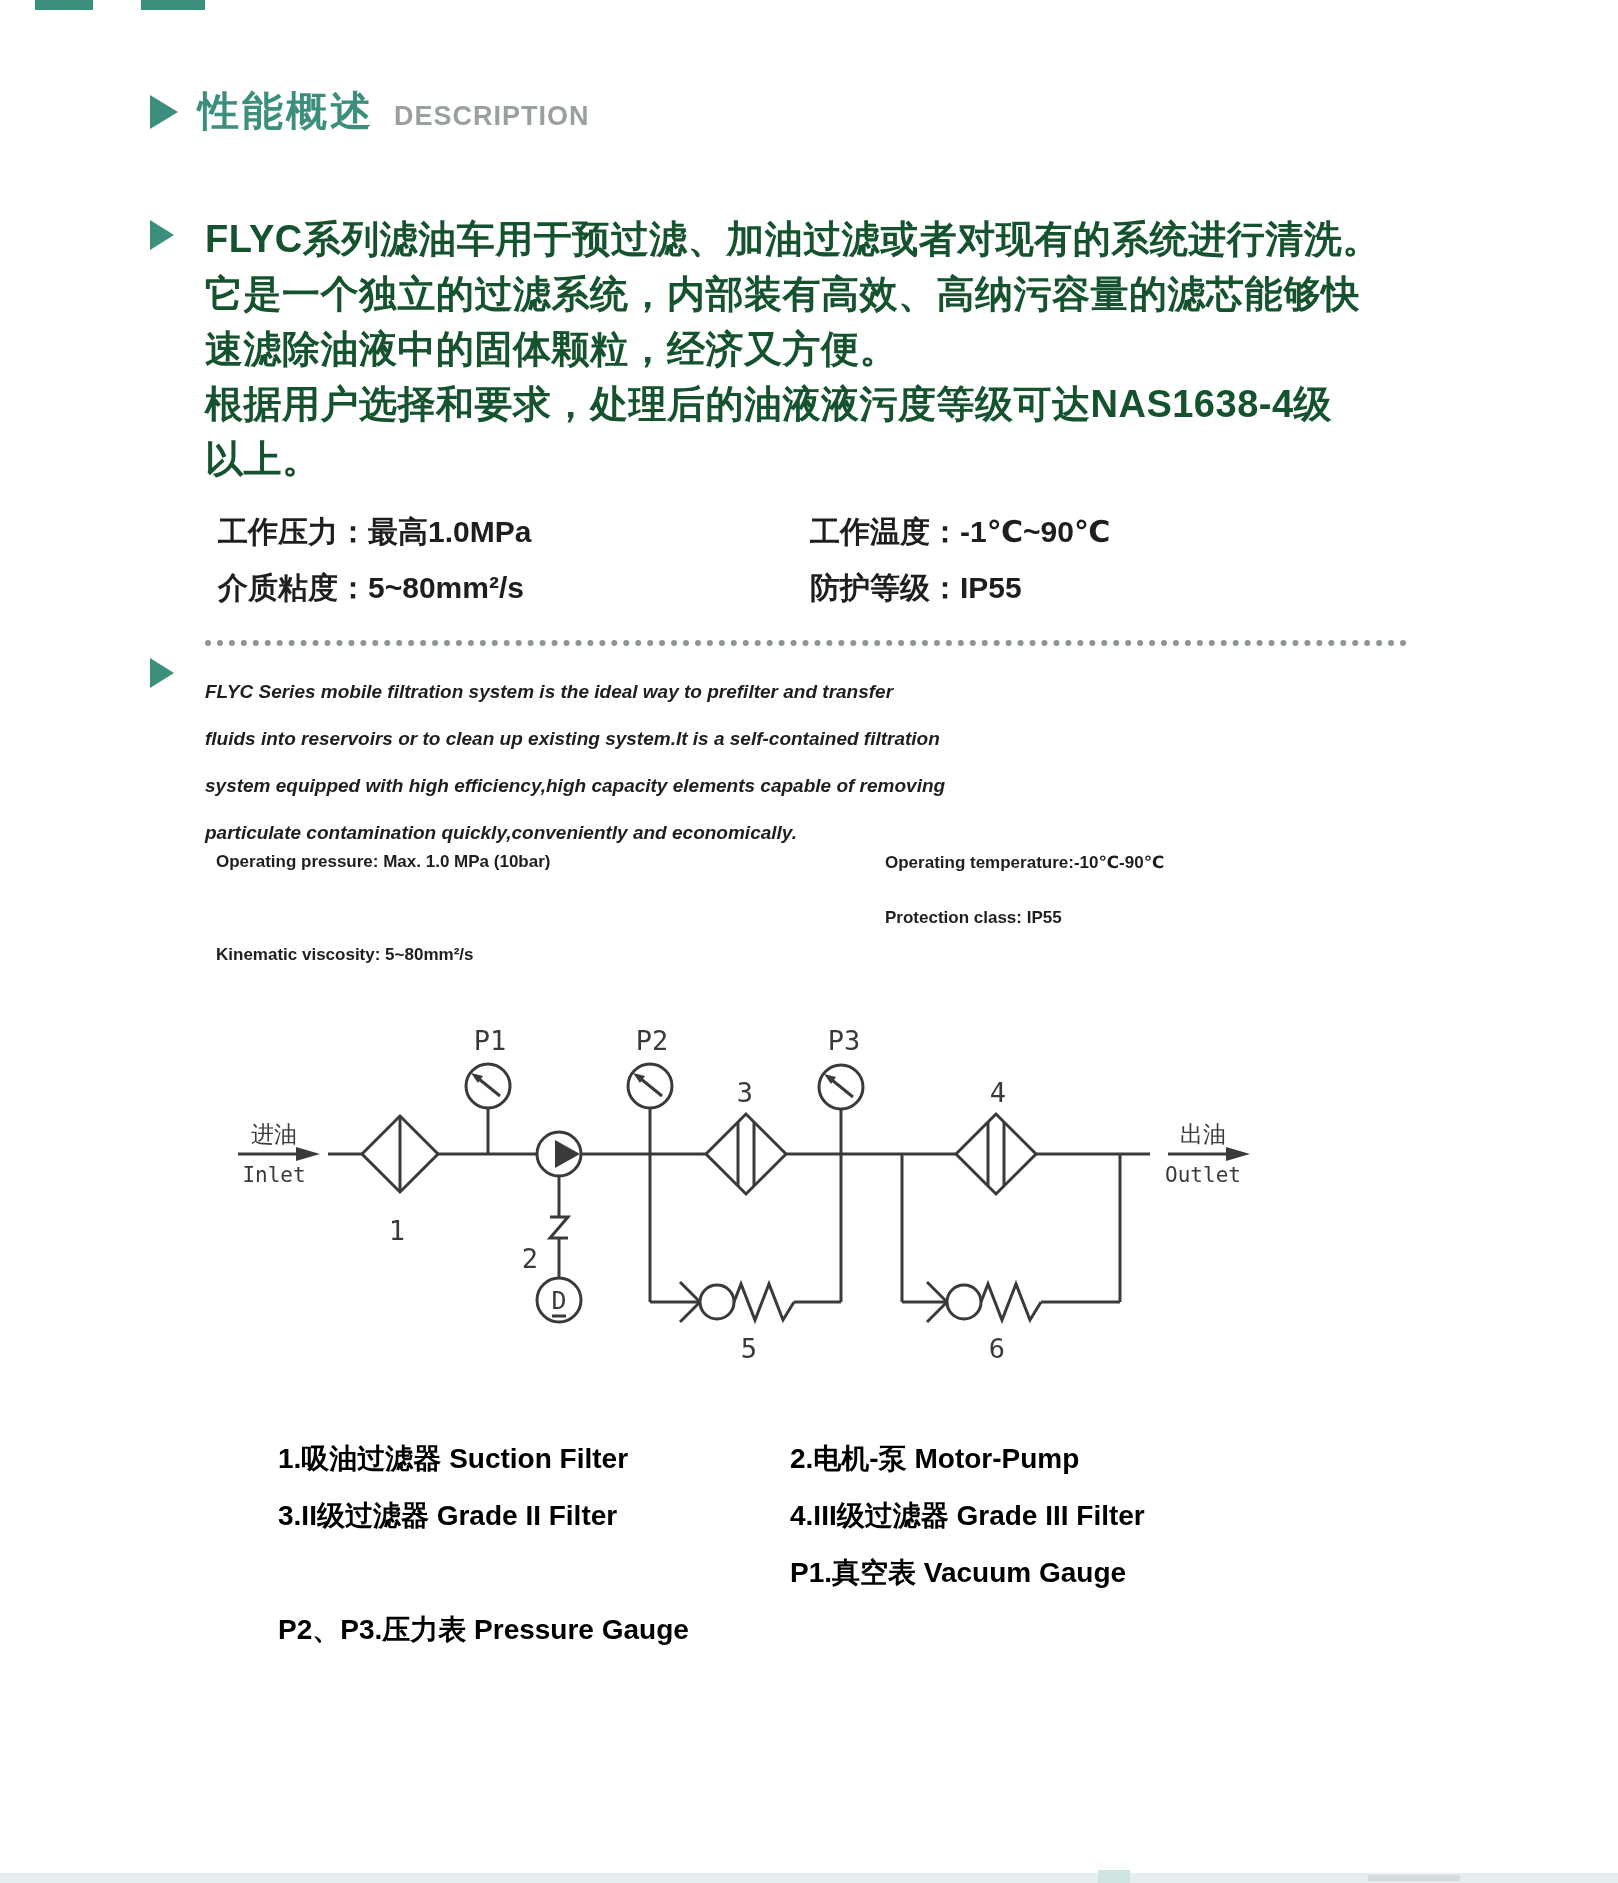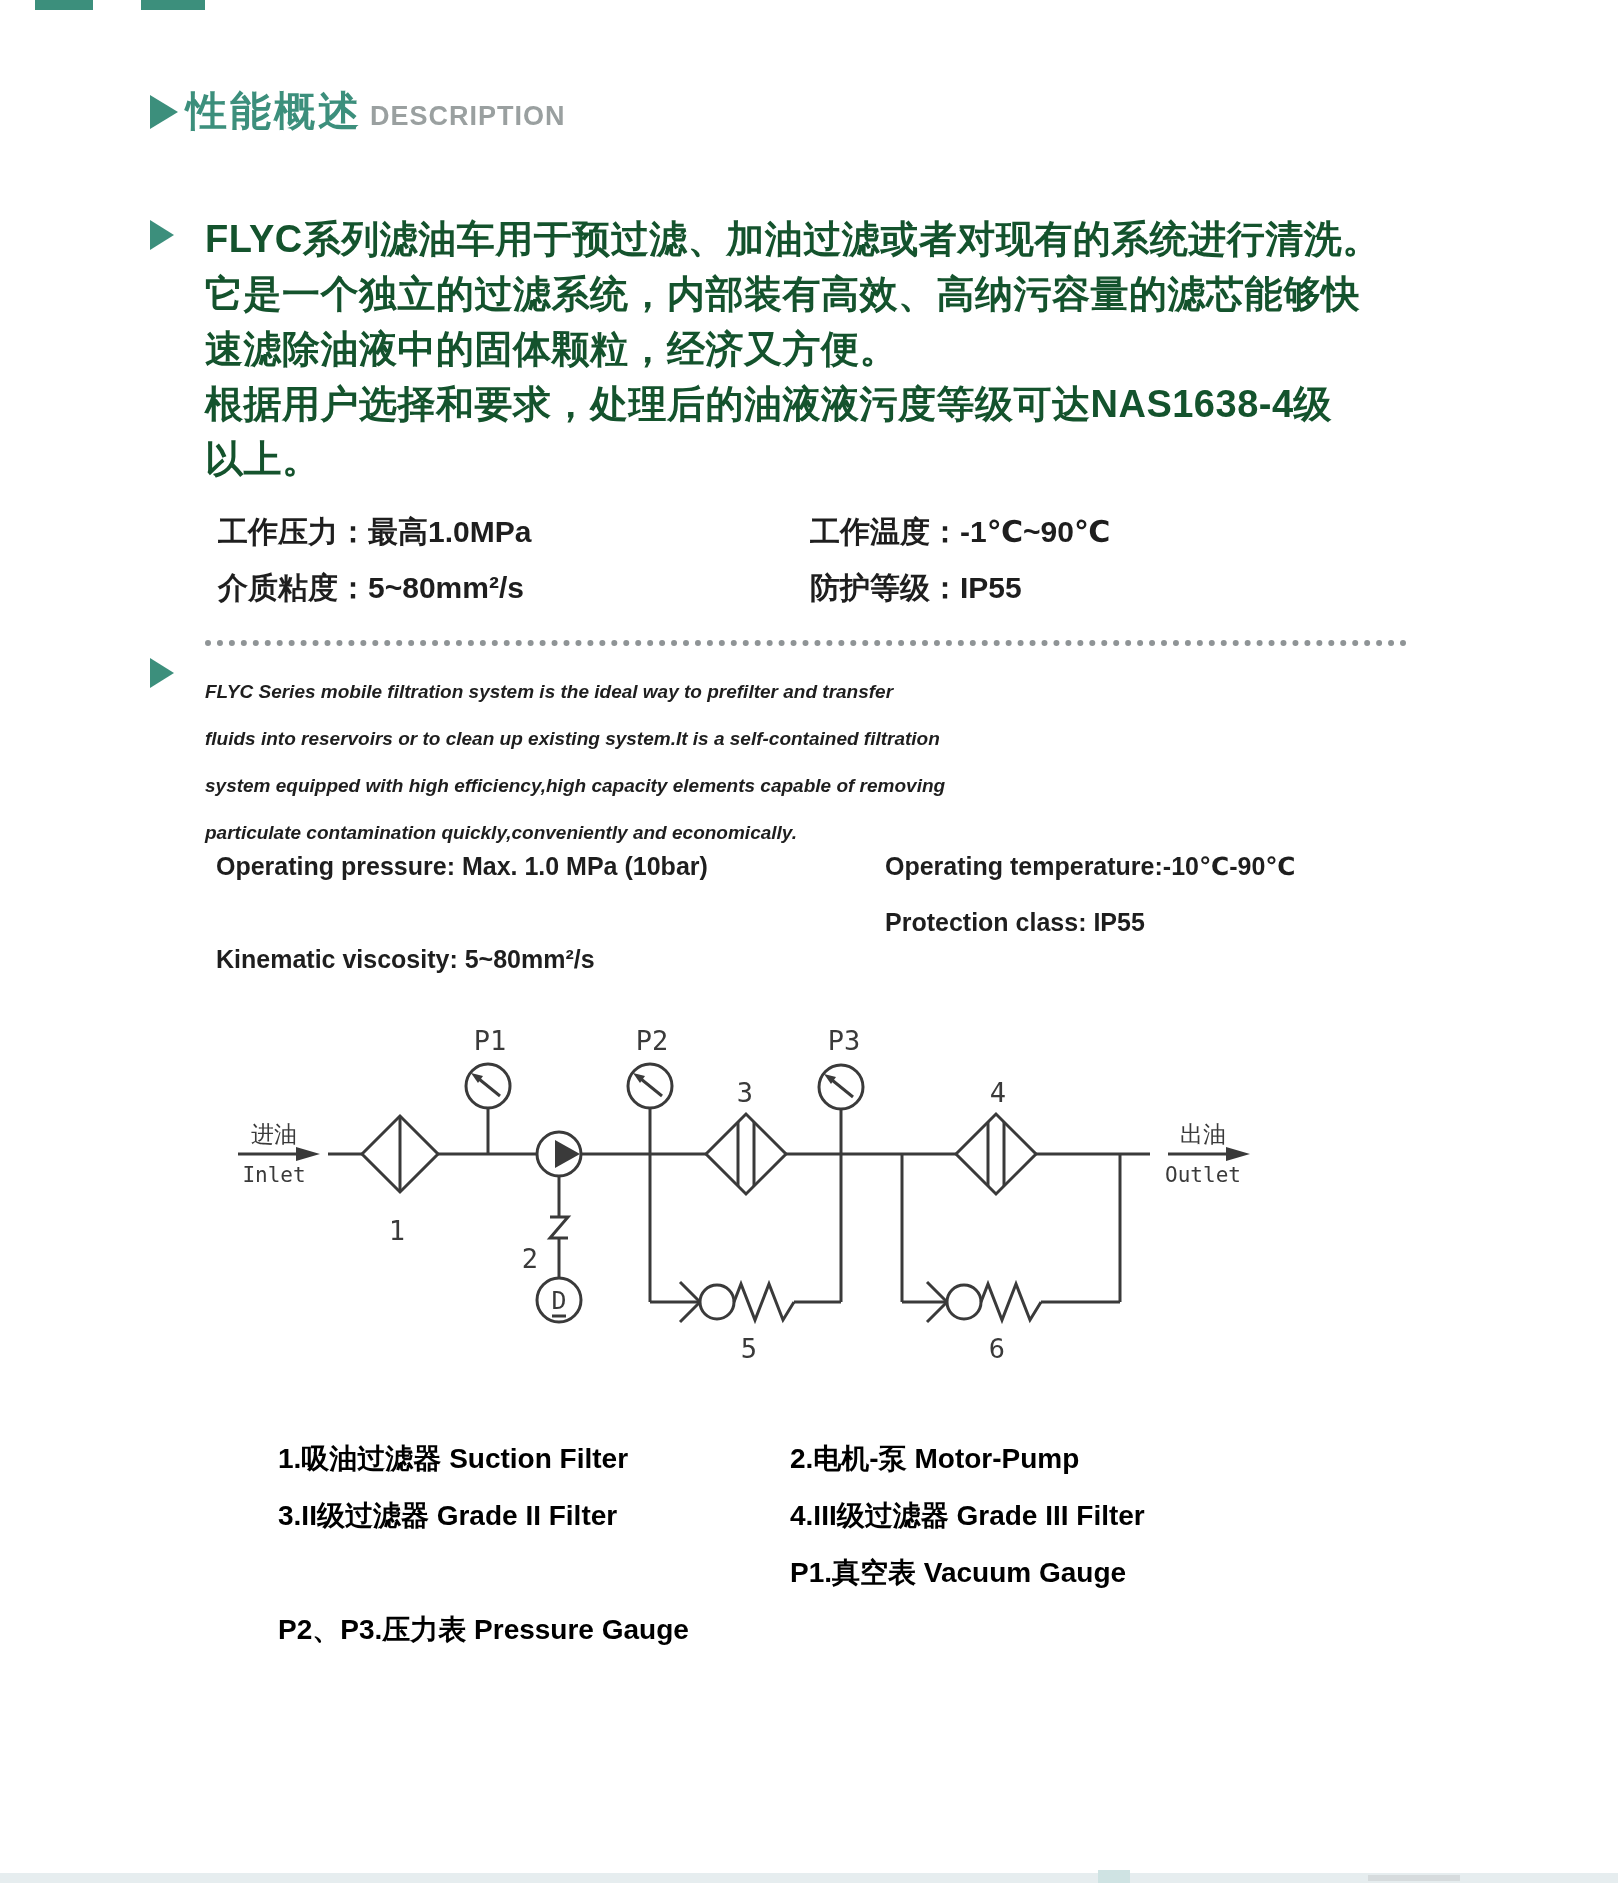--- a/index.html
+++ b/index.html
@@ -6,34 +6,34 @@
   .page{position:relative;width:1618px;height:1883px;background:#ffffff;overflow:hidden;
         font-family:"Liberation Sans","DejaVu Sans",sans-serif;color:#222;}
   .abs{position:absolute;}
 
   
   .topmark{position:absolute;top:0;height:10px;background:#3c8f7c;}
   .topmark.m1{left:35px;width:58px;}
   .topmark.m2{left:141px;width:64px;}
 
   
-  .header{left:150px;top:84px;display:flex;align-items:center;gap:8px;}
+  .header{left:150px;top:84px;display:flex;align-items:center;gap:20px;}
   .tri{width:0;height:0;border-style:solid;}
   .tri.big{border-width:17px 0 17px 28px;border-color:transparent transparent transparent #3c8f7c;}
   .tri.small{border-width:15px 0 15px 24px;border-color:transparent transparent transparent #3c8f7c;}
   .title-cn{font-size:41px;font-weight:700;color:#3c8f7c;letter-spacing:3px;}
   .title-en{font-size:27px;font-weight:700;color:#9aa0a0;letter-spacing:1px;margin-top:10px;}
 
   .cn-para{left:205px;top:212px;width:1270px;font-size:38px;font-weight:700;
            line-height:55px;white-space:pre-line;color:#14532d;letter-spacing:0.5px;}
   .spec-cn{font-size:30px;font-weight:700;color:#1e1e1e;}
   .divider{left:205px;top:640px;width:1202px;height:0;border-top:6px dotted #8f9496;}
   .en-para{left:205px;top:668px;width:1280px;font-size:19px;font-weight:700;
            line-height:47px;white-space:pre-line;color:#1e1e1e;font-style:italic;}
-  .spec-en{font-size:25px;font-weight:700;color:#1e1e1e;}
+  .spec-en{font-size:17px;font-weight:700;color:#1e1e1e;}
 
   .legend-item{font-size:28px;font-weight:700;color:#000000;}
 
   svg text{font-family:"DejaVu Sans Mono","Liberation Mono",monospace;fill:#3a3a3a;}
   svg .cjk{font-family:"Liberation Sans","DejaVu Sans",sans-serif;}
 
   
   .footband{position:absolute;left:0;top:1873px;width:1618px;height:10px;background:#e6edef;}
   .footpatch{position:absolute;left:1098px;top:1870px;width:32px;height:13px;background:#cfe3e3;}
   .footsmudge{position:absolute;left:1368px;top:1875px;width:92px;height:6px;background:#c9ccce;opacity:.55;}

